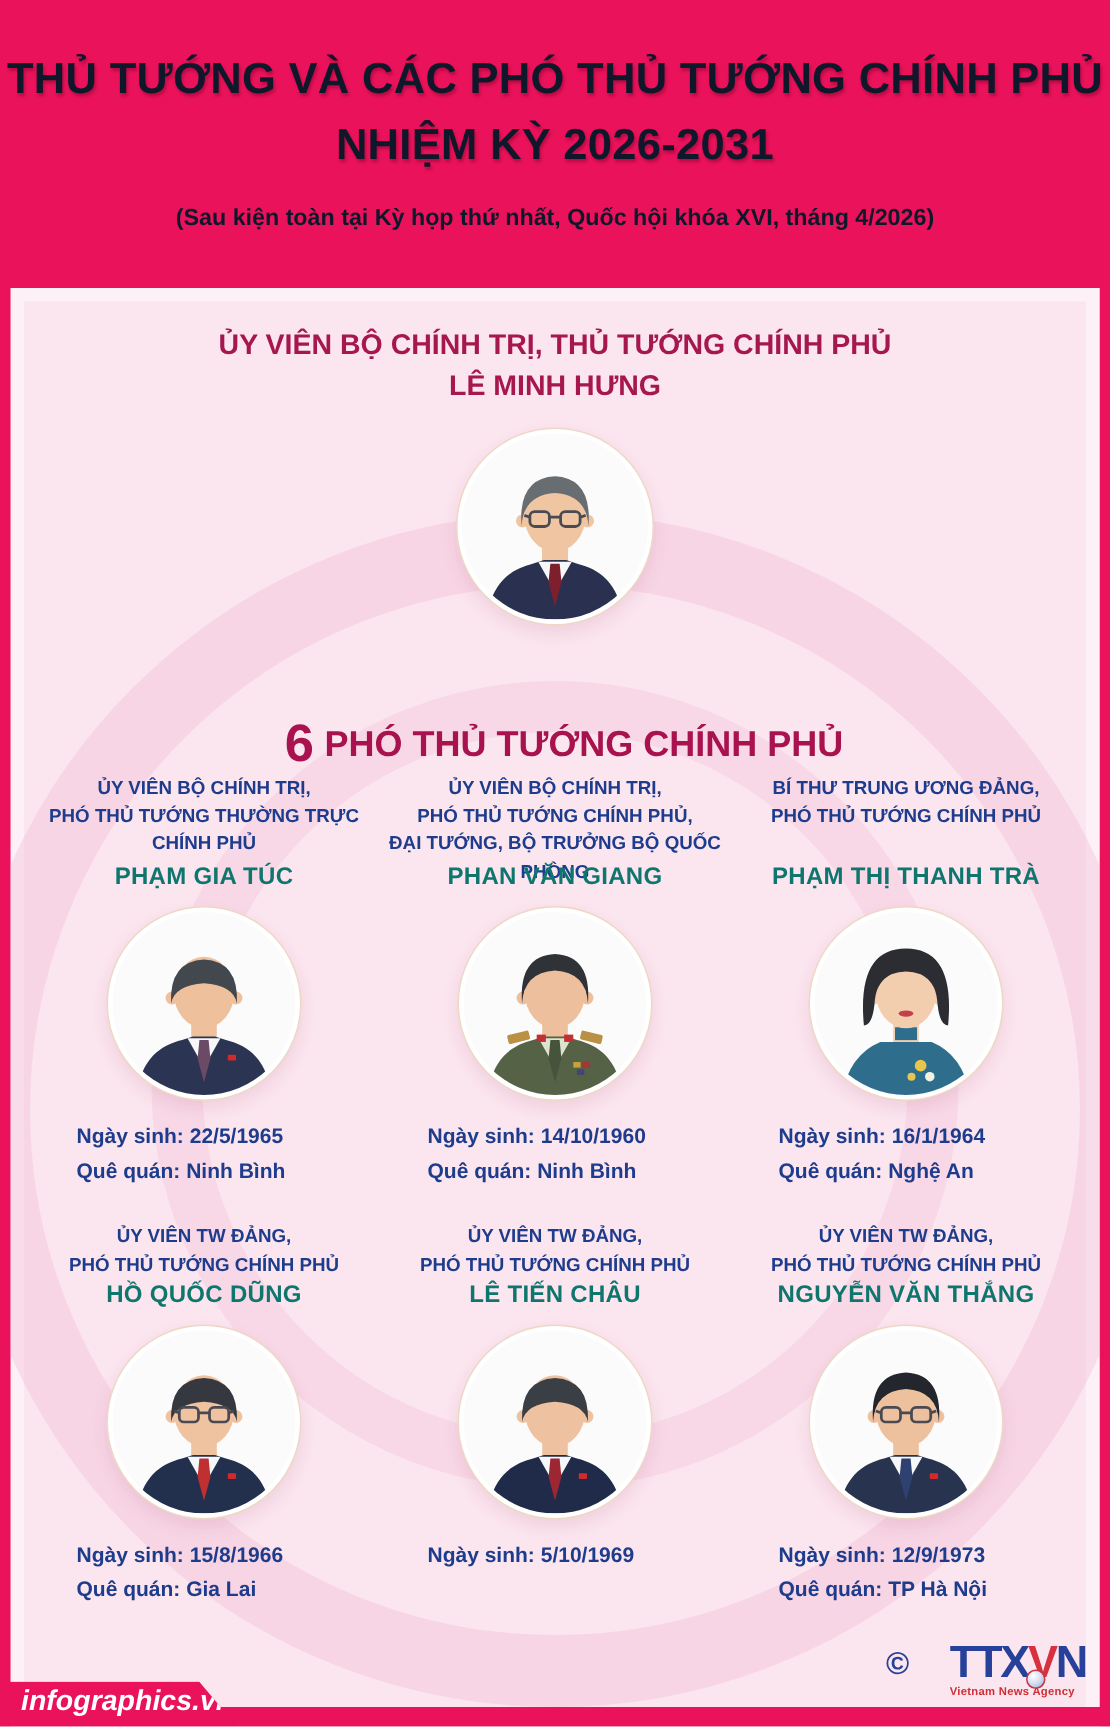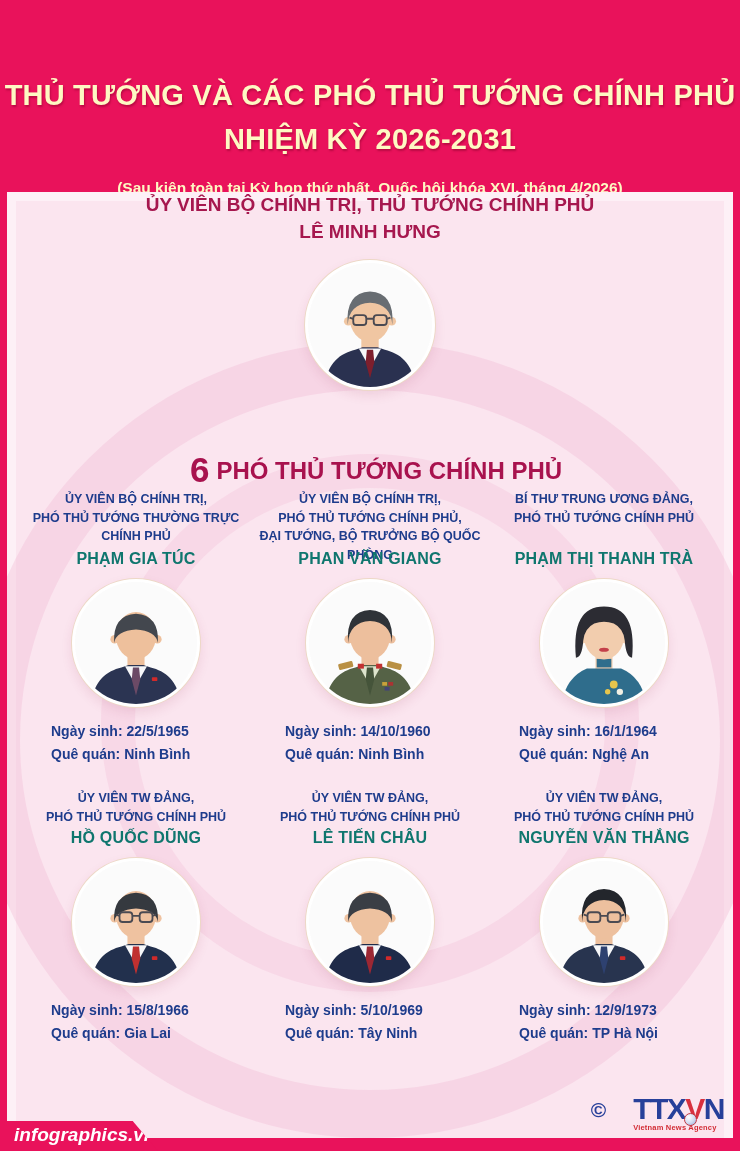--- a/index.html
+++ b/index.html
@@ -3,39 +3,39 @@
 <meta charset="utf-8">
 <style>
   * { margin:0; padding:0; box-sizing:border-box; }
   html,body { background:#d8d8d8; }
   .page {
     position:relative; width:740px; height:1151px; margin:0 auto;
     background:#E9125B; overflow:hidden;
     font-family:"Liberation Sans", sans-serif;
   }
   
-  .header { height:192px; padding-top:32px; text-align:center; color:#fef9c3;margin-top:42px; }
+  .header { height:192px; padding-top:32px; text-align:center; color:#0f172a; }
   .header .title-line {
     font-size:29px; font-weight:800; letter-spacing:.2px; line-height:1.5;
     text-shadow:1px 2px 2px rgba(130,0,40,.45);
   }
   .header .subtitle { margin-top:18px; font-size:15.5px; font-weight:700; }
   
   .body-area {
     position:absolute; top:192px; left:7px; right:7px; bottom:0;
     background:#FBE5EF; box-shadow:inset 0 0 0 9px #FDF0F6; overflow:hidden;
   }
   .body-area::before, .body-area::after {
     content:""; position:absolute; left:50%; border-radius:50%;
     transform:translateX(-50%); pointer-events:none;
   }
   .body-area::before { top:150px; width:700px; height:700px; border:48px solid rgba(243,187,212,.38); }
   .body-area::after  { top:262px; width:470px; height:470px; border:34px solid rgba(243,187,212,.30); }
   
-  .pm { position:relative; text-align:center; z-index:2; }
+  .pm { position:relative; padding-top:26px; text-align:center; z-index:2; }
   .pm-role, .pm-name { color:#A6174E; font-size:19px; font-weight:800; line-height:1.42; }
   .pm-photo-row { position:relative; height:150px; margin-top:10px; }
   .photo {
     border-radius:50%; background:#fdfdfd; border:3px solid #fff; overflow:hidden;
     box-shadow:0 0 0 1px #EDD8C6, 0 5px 12px rgba(150,40,80,.12);
   }
   .pm-photo { position:absolute; left:50%; top:4px; width:130px; height:130px; transform:translateX(-50%); }
   .pm-info {
     position:absolute; left:450px; top:42px; text-align:left;
     color:#1E3C8C; font-size:15px; font-weight:700; line-height:1.75;
@@ -246,21 +246,20 @@
               <polygon points="41,69 59,69 50,85" fill="#f6f7f9"></polygon>
               <polygon points="47.5,70 52.5,70 53.5,80 50,93 46.5,80" fill="#9c2733"></polygon>
               <rect x="63" y="78" width="4.5" height="3.2" rx=".6" fill="#d22a2a"></rect>
               <circle cx="32.5" cy="47" r="3.5" fill="#eec2a0"></circle>
               <circle cx="67.5" cy="47" r="3.5" fill="#eec2a0"></circle>
               <ellipse cx="50" cy="44" rx="16.5" ry="19.5" fill="#eec2a0"></ellipse>
               <path d="M32,50 Q31,27 50,26 Q69,27 68,50 Q66,40 50,39 Q34,40 32,50 Z" fill="#3a3e45"></path>
             </svg></div>
     <div class="info">
       <div><span>Ngày sinh:</span> <span>5/10/1969</span></div>
-      <div><span>Quê quán:</span> <span>Tây Ninh</span></div>
     </div>
   </div>
 
   <div class="card row2">
     <div class="titles">
             <div>ỦY VIÊN TW ĐẢNG,</div>
             <div>PHÓ THỦ TƯỚNG CHÍNH PHỦ</div>
           </div>
     <div class="name">NGUYỄN VĂN THẮNG</div>
     <div class="photo"><svg viewBox="0 0 100 100" width="100%" height="100%" preserveAspectRatio="xMidYMid slice">

